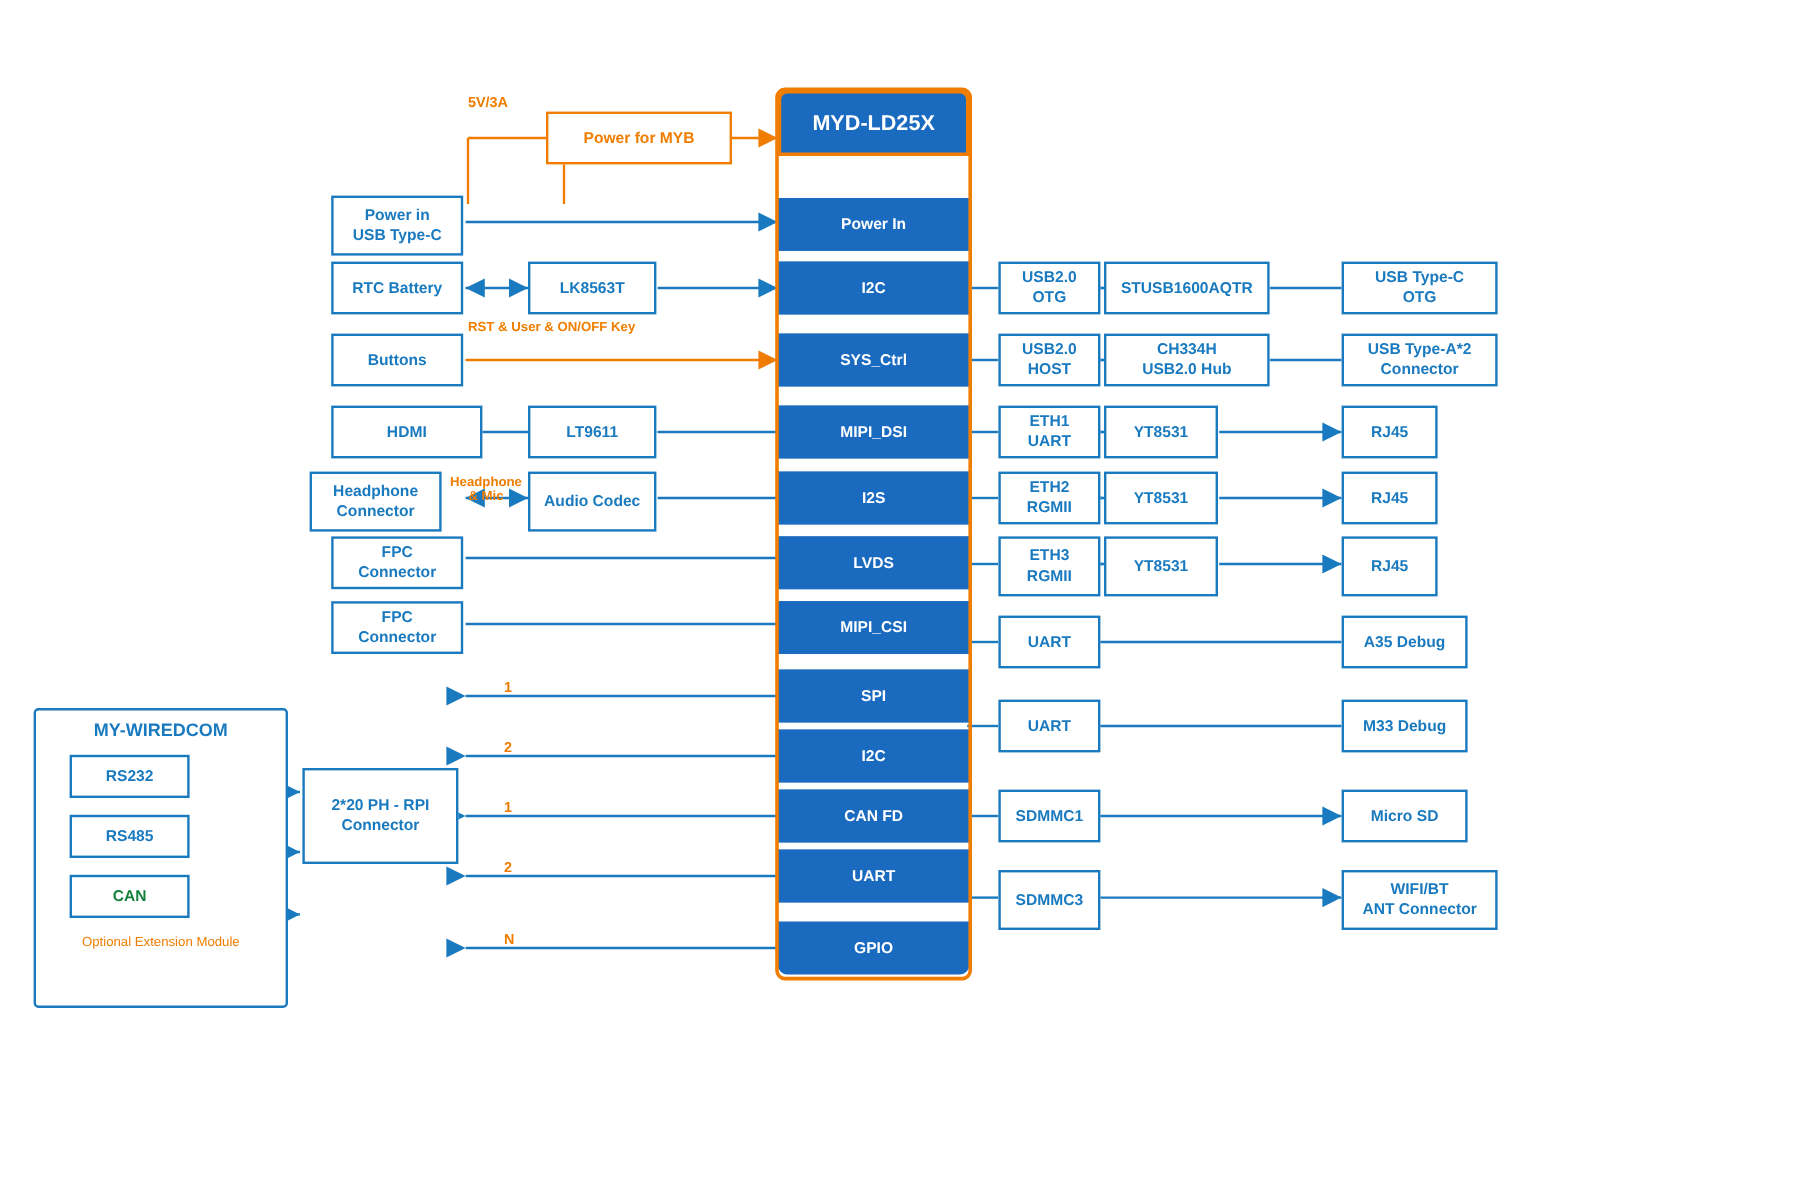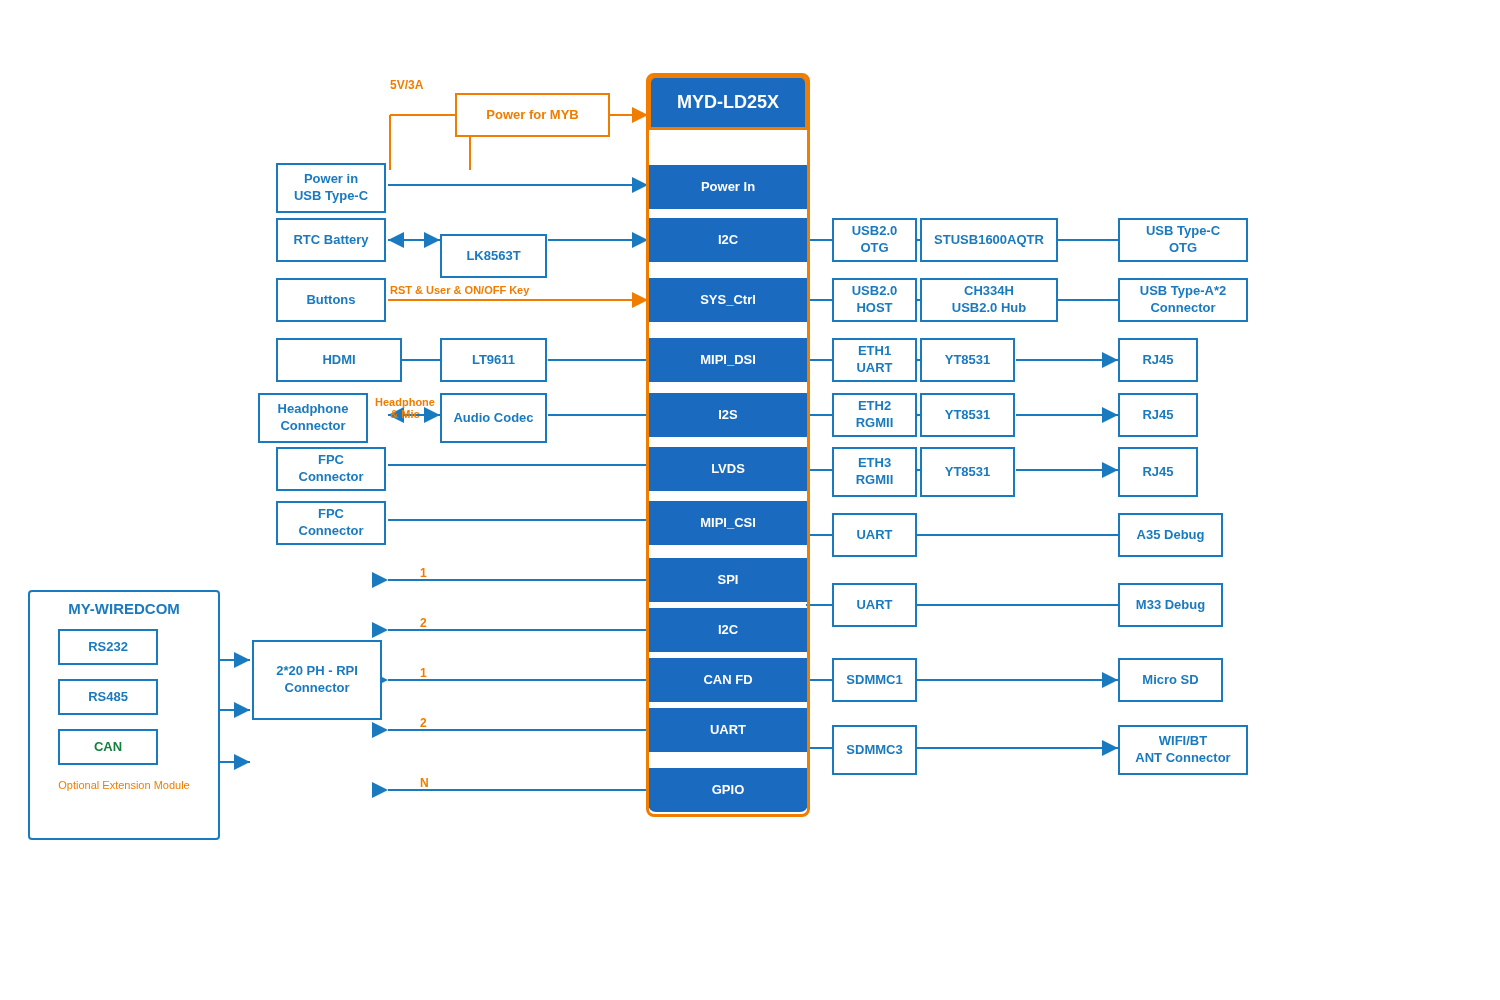--- a/index.html
+++ b/index.html
@@ -229,29 +229,29 @@
 
   <div class="box" style="left:276px; top:163px; width:110px; height:50px;">
     <span style="white-space:pre;">Power in
 USB Type-C</span>
   </div>
 
   <div class="box" style="left:276px; top:218px; width:110px; height:44px;">
     <span>RTC Battery</span>
   </div>
 
-  <div class="box" style="left:440px; top:218px; width:107px; height:44px;margin-top:16px;">
+  <div class="box" style="left:440px; top:218px; width:107px; height:44px;">
     <span>LK8563T</span>
   </div>
 
   <div class="box" style="left:276px; top:278px; width:110px; height:44px;">
     <span>Buttons</span>
   </div>
 
-  <div class="label-orange" style="left:390px; top:284px; font-size:11px;">
+  <div class="label-orange" style="left:390px; top:267px; font-size:11px;">
     <span>RST &amp; User &amp; ON/OFF Key</span>
   </div>
 
   <div class="box" style="left:276px; top:338px; width:126px; height:44px;">
     <span>HDMI</span>
   </div>
 
   <div class="box" style="left:440px; top:338px; width:107px; height:44px;justify-content:center;">
     <span>LT9611</span>
   </div>
@@ -381,21 +381,21 @@
   </div>
 
   <div class="box" style="left:832px; top:725px; width:85px; height:50px;">
     <span>SDMMC3</span>
   </div>
   <div class="box" style="left:1118px; top:725px; width:130px; height:50px;">
     <span style="white-space:pre;">WIFI/BT
 ANT Connector</span>
   </div>
 
-  <div class="wiredcom-box" style="left:28px; top:590px; width:192px; height:250px; border-radius:4px; padding:8px;">
+  <div class="wiredcom-box" style="left:28px; top:590px; width:212px; height:250px; border-radius:4px; padding:8px;">
     <div style="color:#1a7abf; font-size:15px; font-weight:700; margin-bottom:12px; text-align:center;">
       <span>MY-WIREDCOM</span>
     </div>
 
     <div class="box" style="position:relative; left:20px; width:100px; height:36px; margin-bottom:14px; border:2px solid #1a7abf; color:#1a7abf; font-size:13px; font-weight:600; display:flex; align-items:center; justify-content:center;">
       <span>RS232</span>
     </div>
 
     <div class="box" style="position:relative; left:20px; width:100px; height:36px; margin-bottom:14px; border:2px solid #1a7abf; color:#1a7abf; font-size:13px; font-weight:600; display:flex; align-items:center; justify-content:center;">
       <span>RS485</span>

